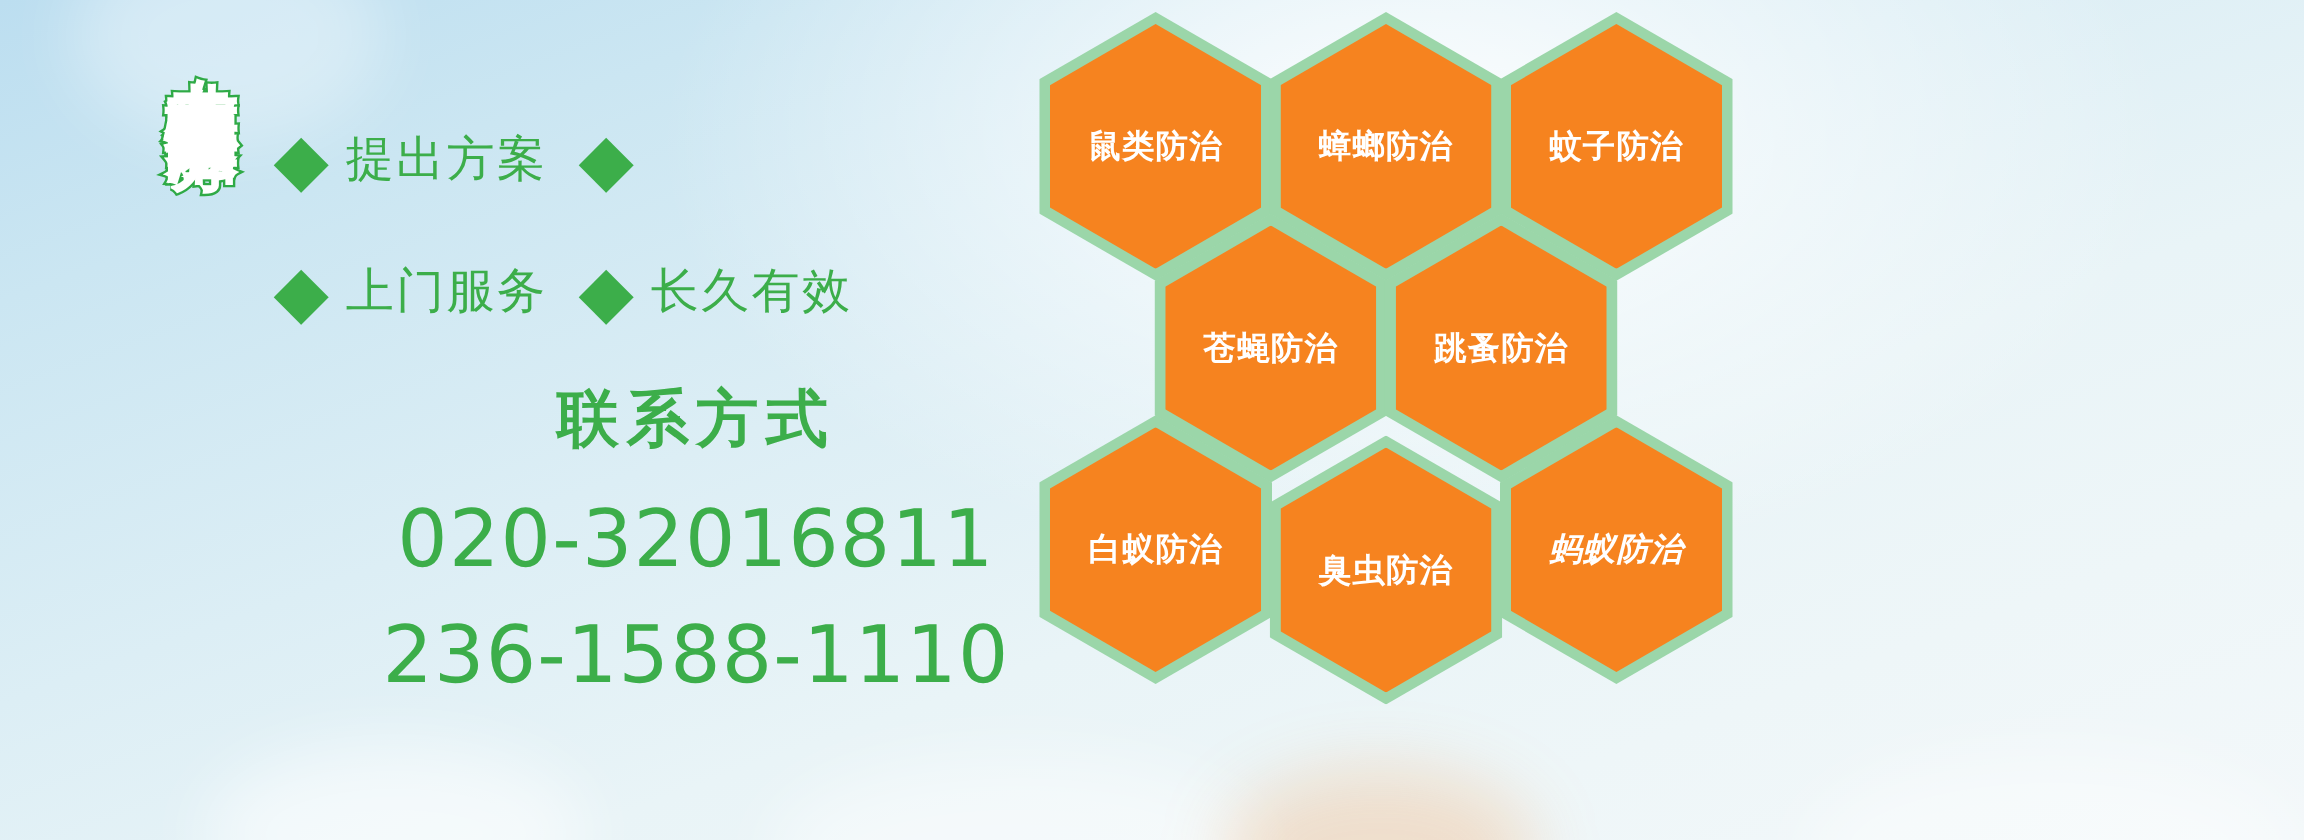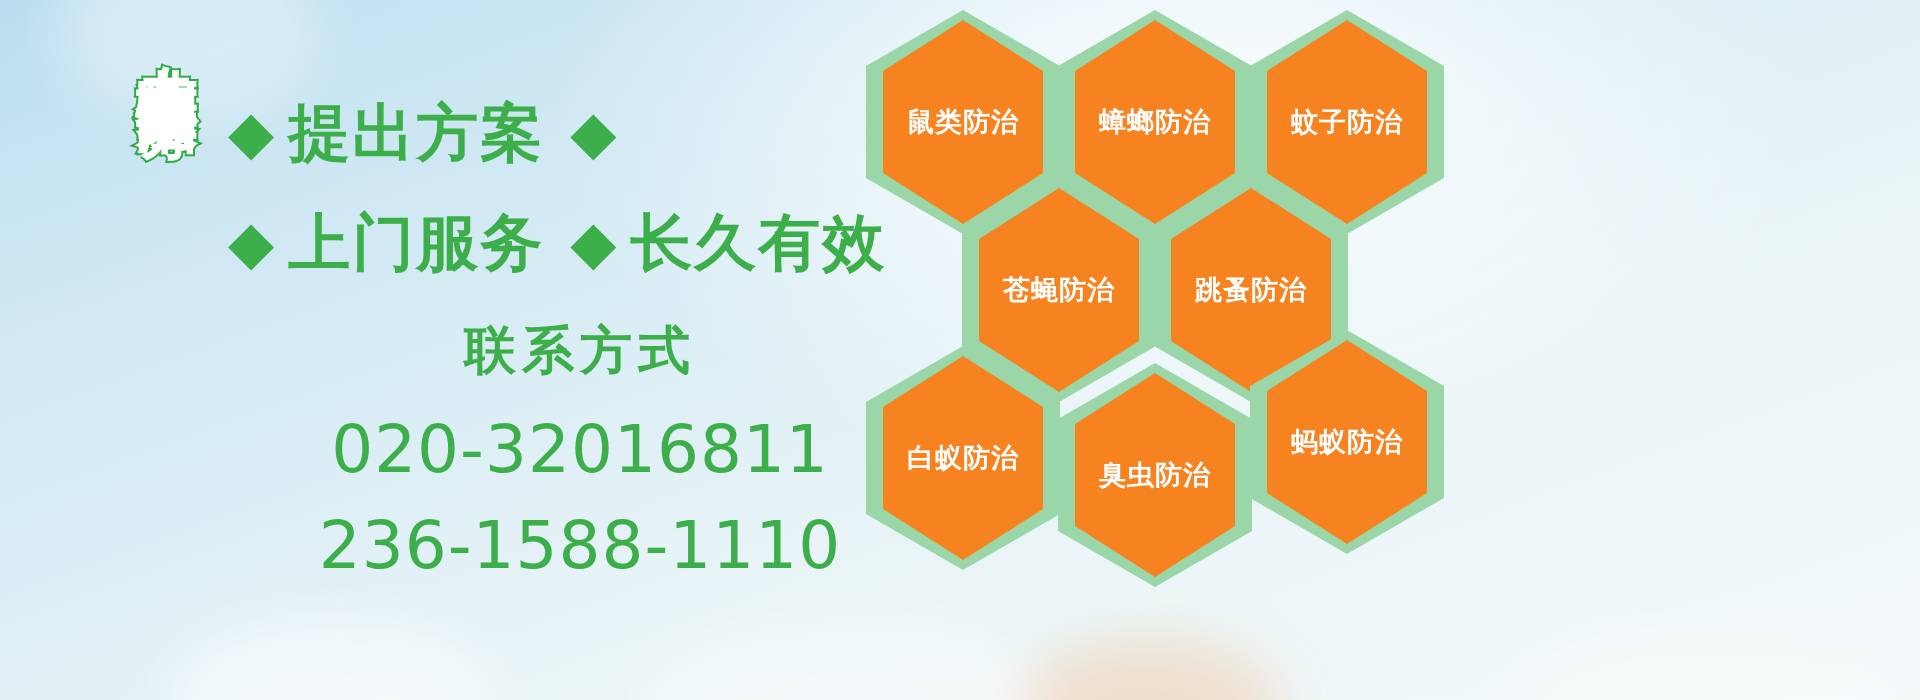--- a/index.html
+++ b/index.html
@@ -42,21 +42,21 @@
 
   
   #features{position:absolute;left:228px;top:78px;width:640px;}
   .feature-row{display:flex;align-items:center;height:110px;}
   .feature-item{display:flex;align-items:center;}
   .feature-item + .feature-item{margin-left:26px;}
   .diamond{
     color:#3cae4a;font-size:60px;line-height:1;margin-right:14px;
   }
   .feature-text{
-    color:#3cae4a;font-size:62px;font-weight:bold;line-height:1;letter-spacing:2px;
+    color:#3cae4a;font-size:40px;font-weight:normal;line-height:1;letter-spacing:2px;
     white-space:nowrap;
   }
 
   
   #contact{position:absolute;left:300px;top:318px;width:560px;text-align:center;}
   #contact-title{
     color:#3cae4a;font-size:52px;font-weight:bold;letter-spacing:6px;line-height:1.25;
   }
   .phone{
     color:#3cae4a;font-size:66px;font-weight:400;letter-spacing:1px;line-height:1.3;
@@ -67,40 +67,40 @@
 
   
   #honeycomb{position:absolute;left:862px;top:6px;width:600px;height:560px;}
   .hex{
     position:absolute;width:194px;height:224px;
     background:#9bd6a9;
     clip-path:polygon(50% 0%,100% 25%,100% 75%,50% 100%,0% 75%,0% 25%);
     display:flex;align-items:center;justify-content:center;
   }
   .hex-inner{
-    width:160px;height:204px;
+    width:176px;height:204px;
     background:#f6831f;
     clip-path:polygon(50% 0%,100% 25%,100% 75%,50% 100%,0% 75%,0% 25%);
     display:flex;align-items:center;justify-content:center;
   }
   .hex-label{
     color:#ffffff;font-size:27px;font-weight:bold;letter-spacing:1px;
     white-space:nowrap;text-align:center;
   }
   
   #hex-0{left:4px;  top:4px;}
   #hex-1{left:196px;top:4px;}
   #hex-2{left:388px;top:4px;}
   
   #hex-3{left:100px;top:172px;}
   #hex-4{left:292px;top:172px;}
   
   #hex-5{left:4px;  top:340px;}
   #hex-6{left:196px;top:357px;}
-  #hex-7{left:388px;top:324px;}
+  #hex-7{left:388px;top:340px;font-style:italic;}
 </style>
 </head>
 <body>
 
 <div id="banner">
 
   <div class="blob b5"></div>
   <div class="blob b1"></div>
   <div class="blob b2"></div>
   <div class="blob b3"></div>

